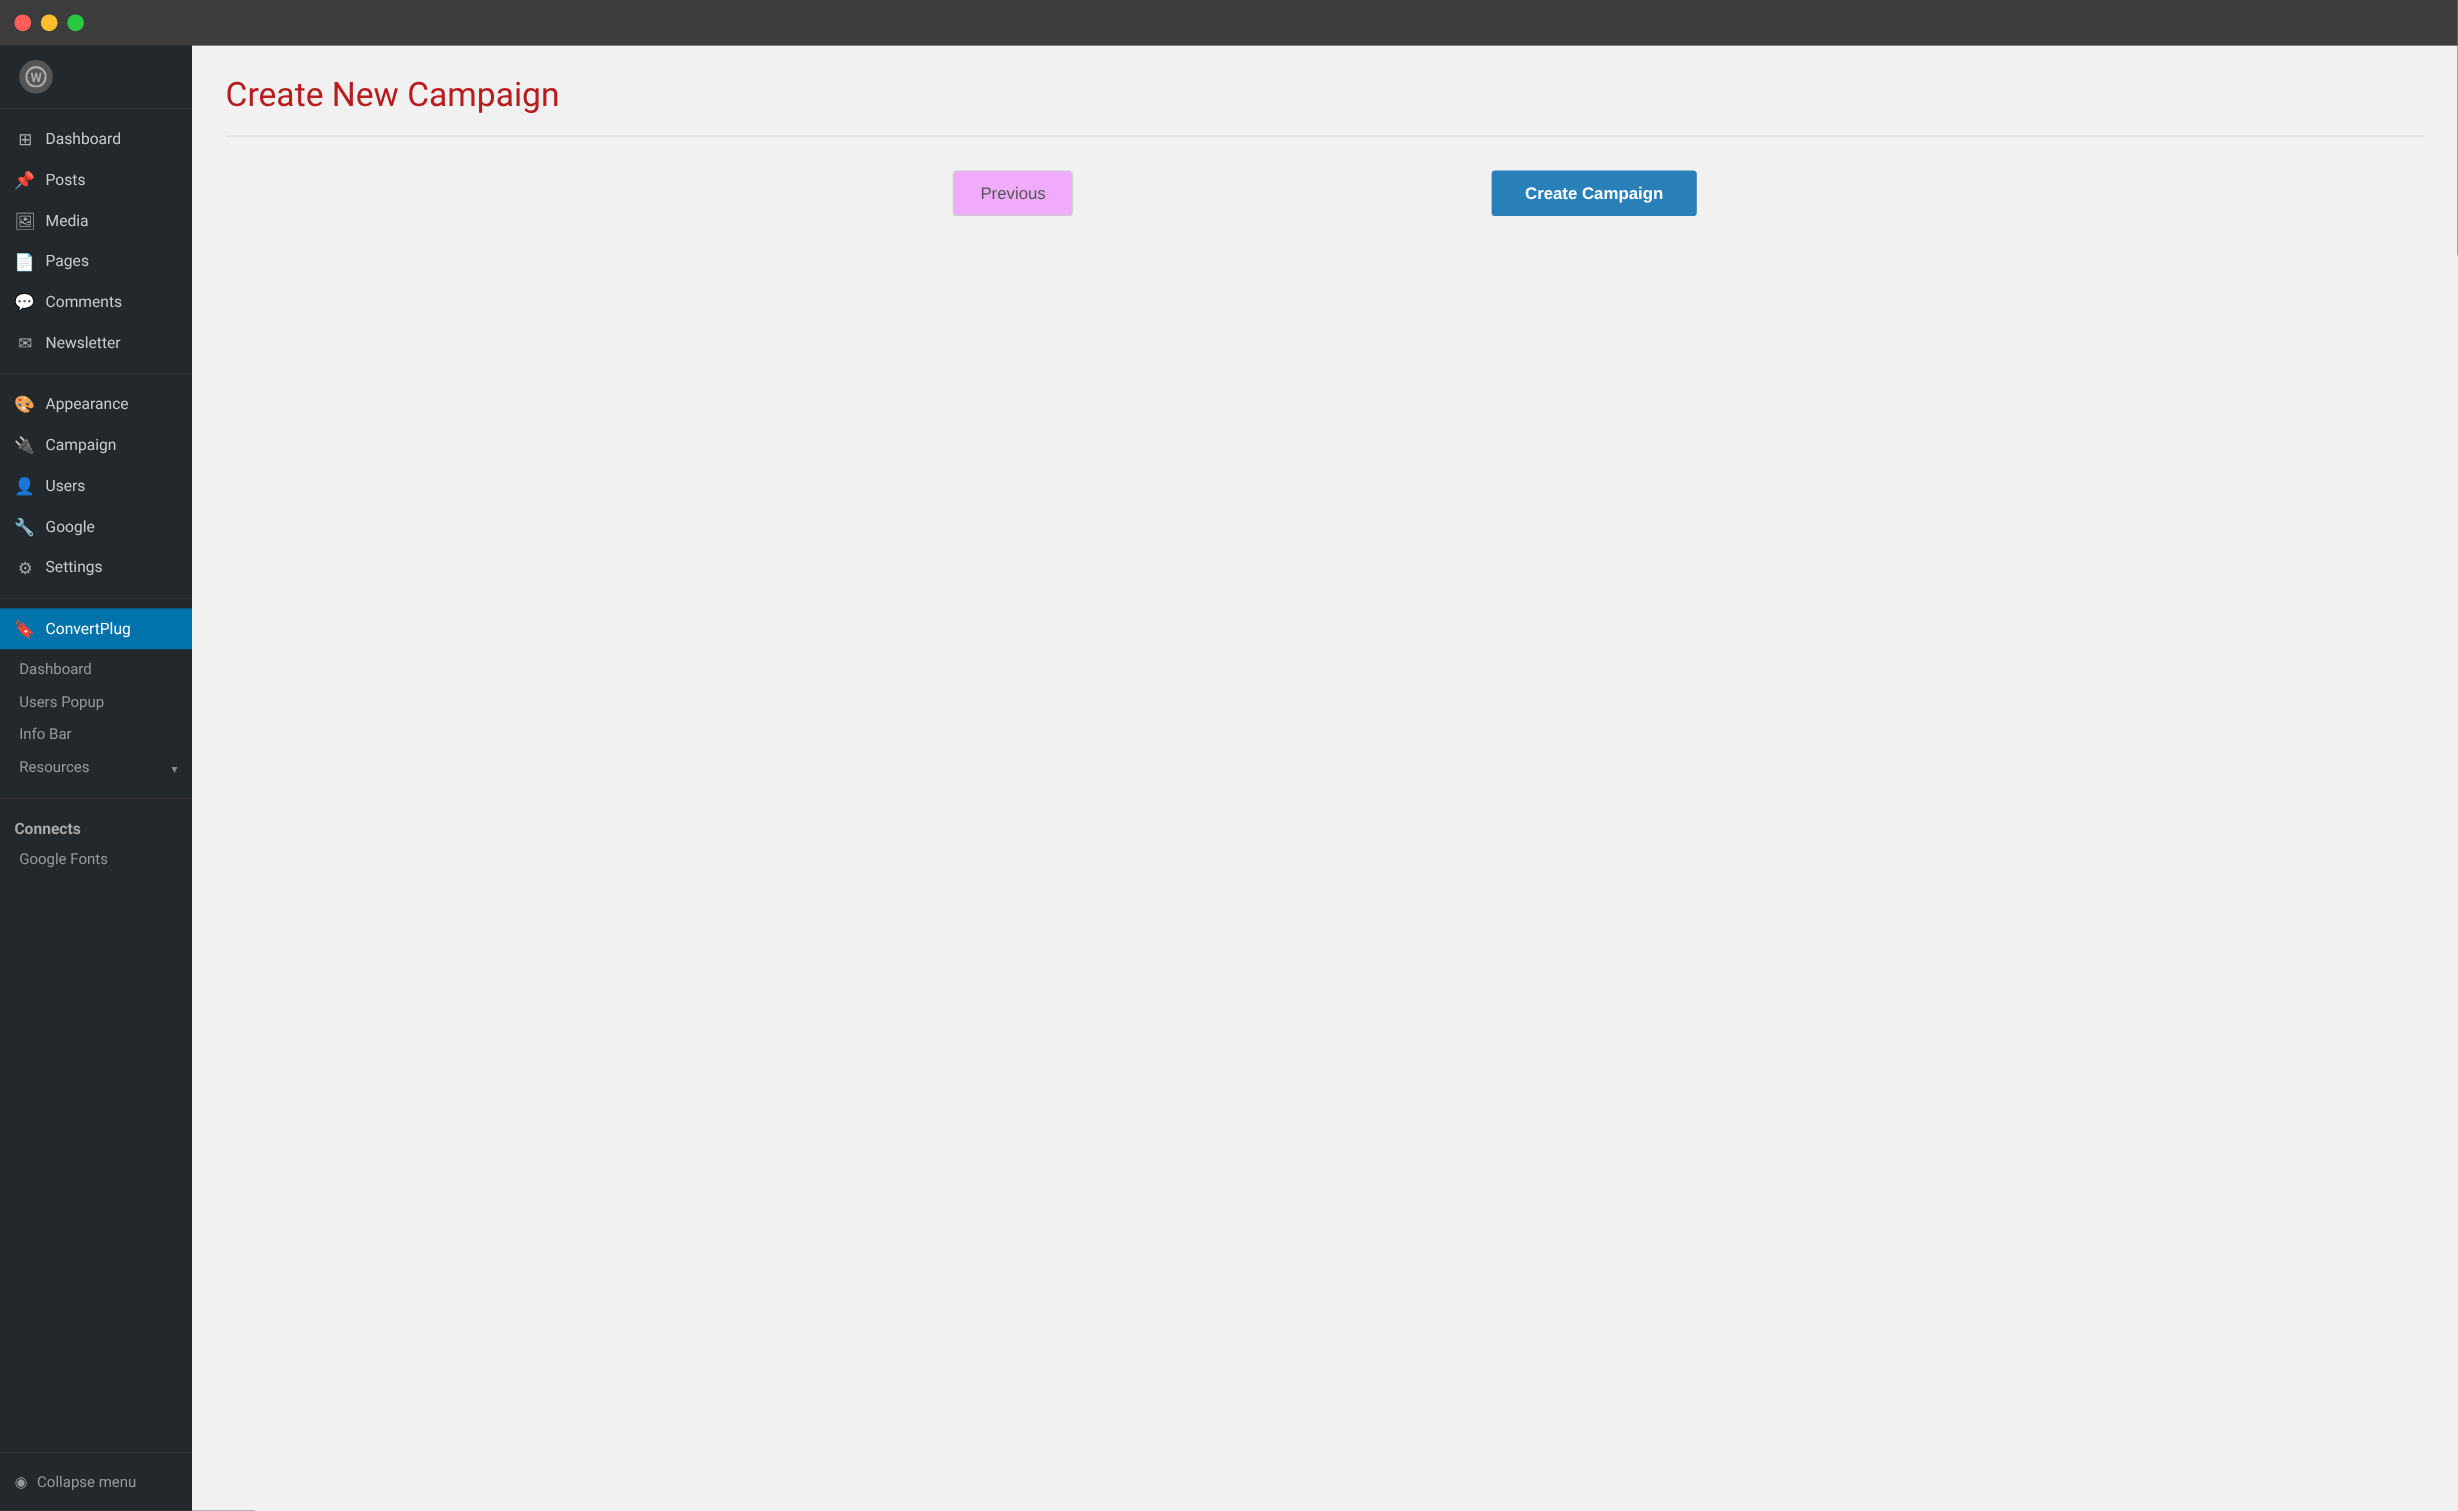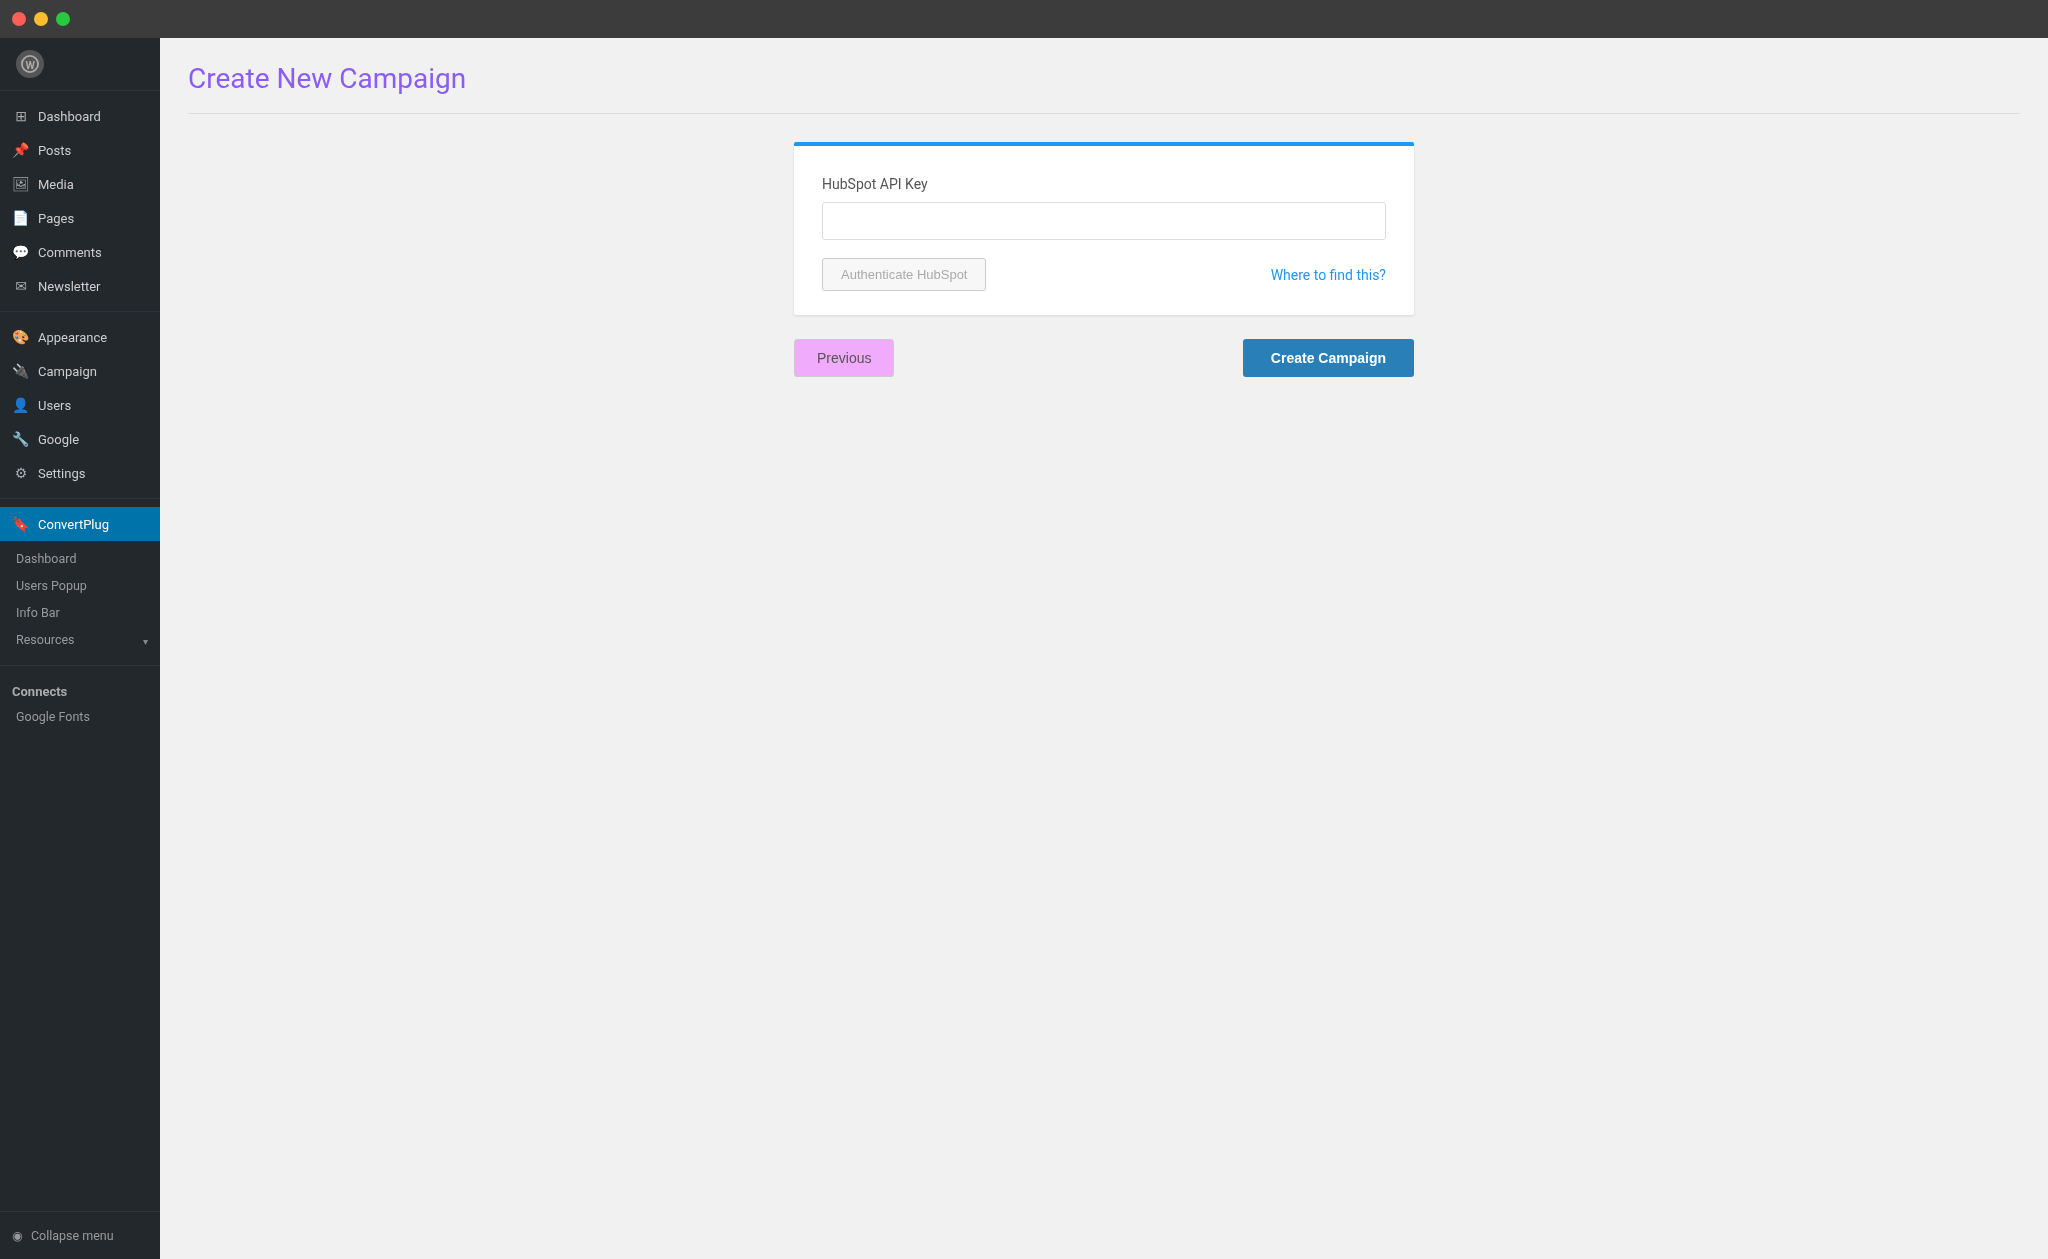--- a/index.html
+++ b/index.html
@@ -142,21 +142,21 @@
     .main-content {
       flex: 1;
       background: #f1f1f1;
       overflow-y: auto;
       padding: 24px 28px;
     }
 
     .page-title {
       font-size: 28px;
       font-weight: 400;
-      color: #8b5cf6;
+      color: #b91c1c;
       margin-bottom: 18px;
     }
 
     .page-divider {
       border: none;
       border-top: 1px solid #ddd;
       margin-bottom: 28px;
     }
 
     
@@ -336,28 +336,20 @@
         <span>◉</span>
         <span>Collapse menu</span>
       </div>
     </div>
   </div>
 
   <div class="main-content">
     <h1 class="page-title">Create New Campaign</h1>
     <hr class="page-divider">
 
-    <div class="form-card">
-      <label class="form-label">HubSpot API Key</label>
-      <input type="text" class="form-input" placeholder="" style="">
-      <div class="form-actions-row">
-        <button class="btn-authenticate">Authenticate HubSpot</button>
-        <a class="link-where">Where to find this?</a>
-      </div>
-    </div>
 
     <div class="nav-buttons">
       <button class="btn-previous">Previous</button>
       <button class="btn-create">Create Campaign</button>
     </div>
   </div>
 
 </div>
 
 </body></html>

